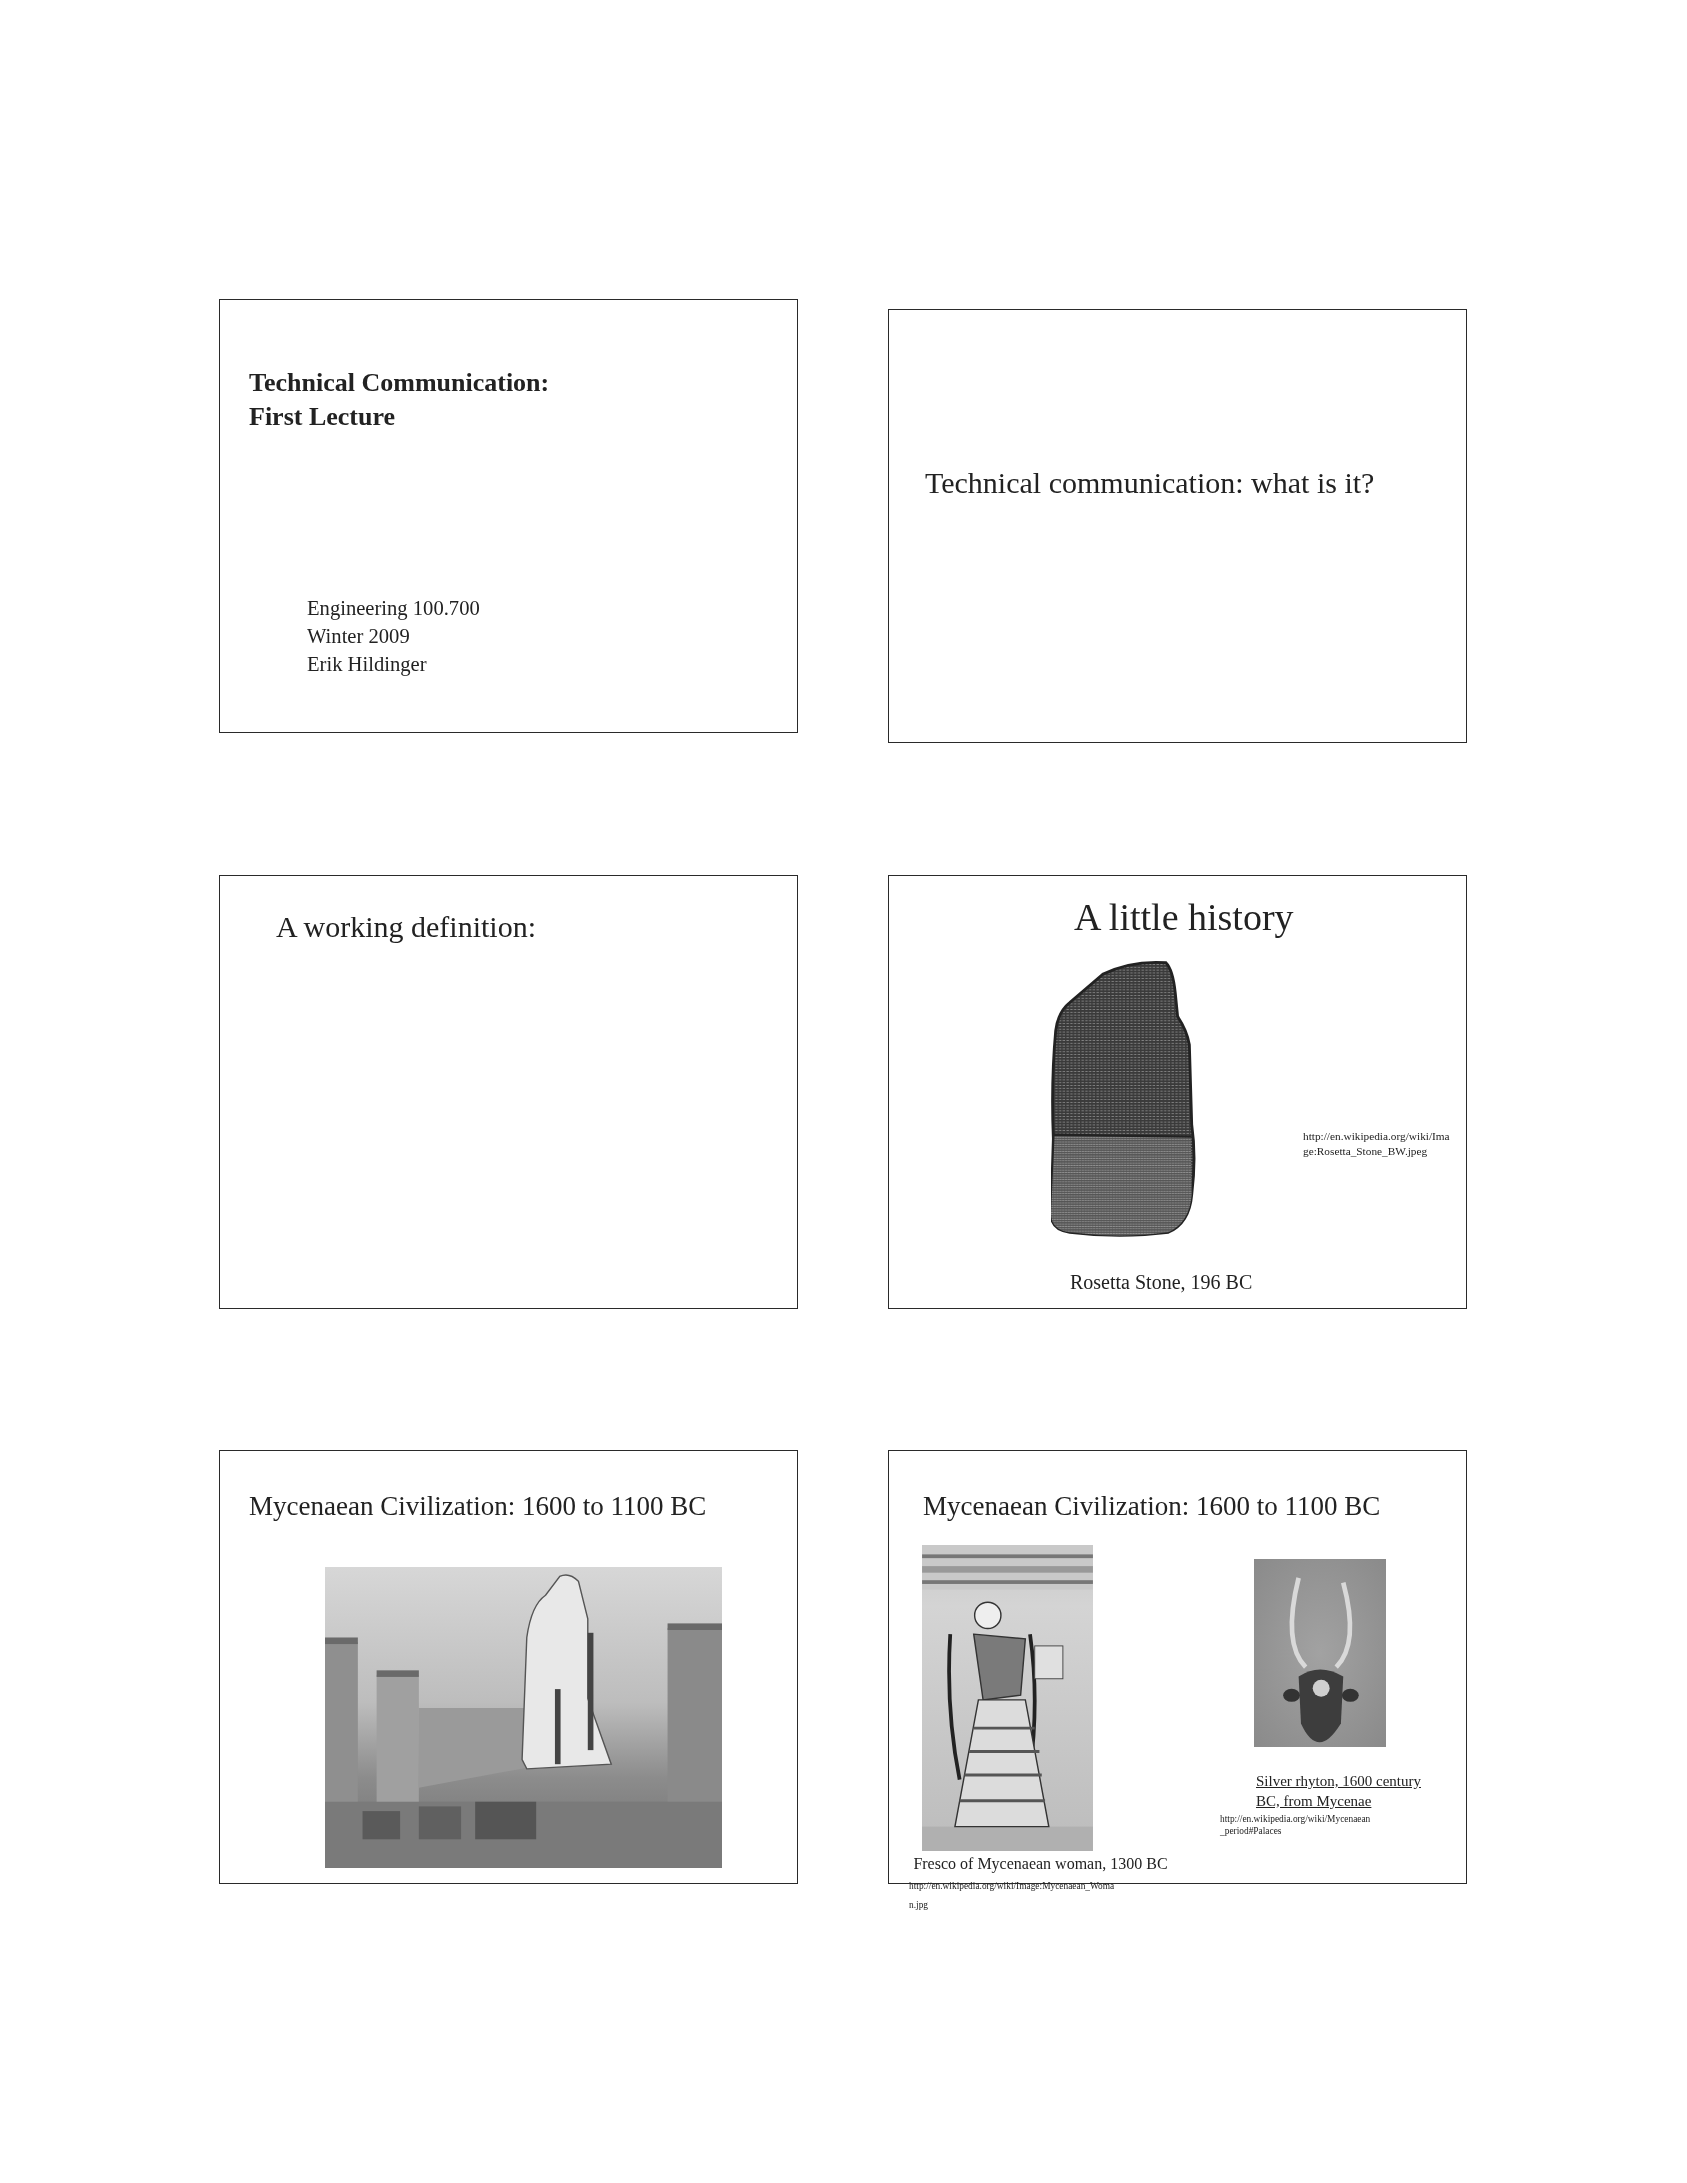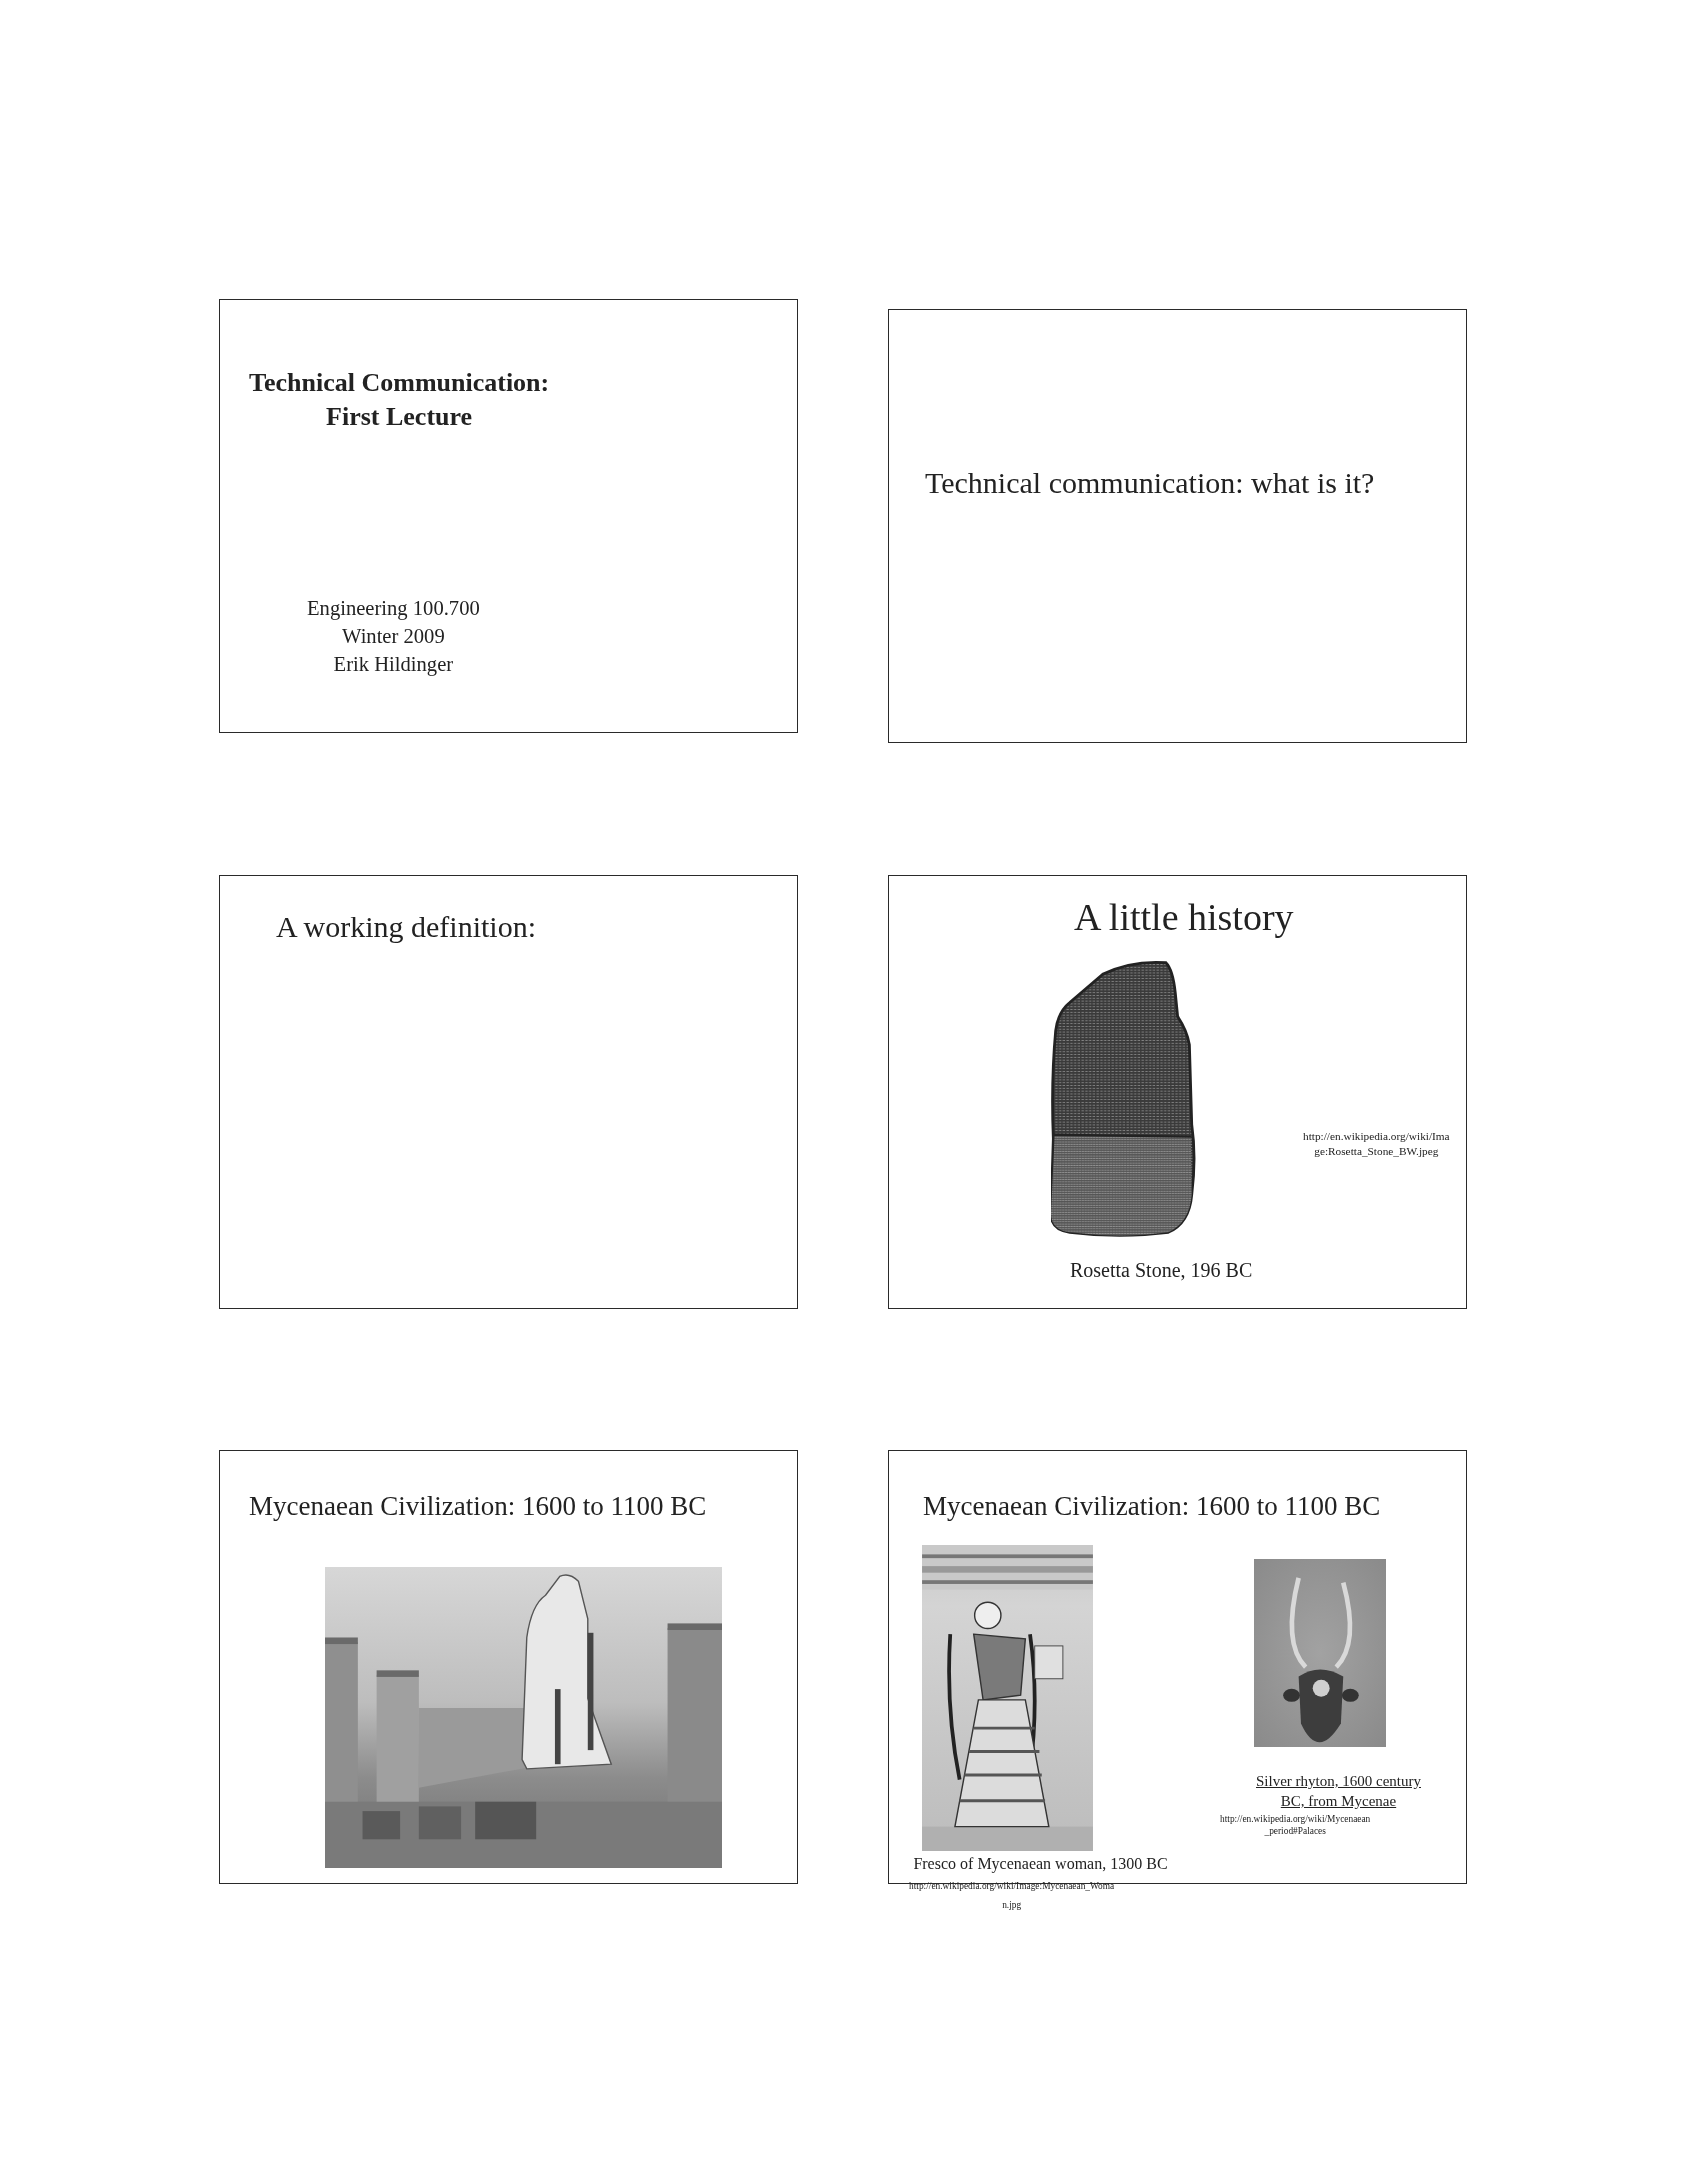--- a/index.html
+++ b/index.html
@@ -2,21 +2,21 @@
 <html style="font-size:7.5px"><head>
 <meta charset="utf-8">
 <style>
   html, body { margin: 0; padding: 0; background: #ffffff; }
   body {
     width: 1687px; height: 2183px; position: relative; overflow: hidden;
     font-family: "Liberation Serif", "DejaVu Serif", serif; color: #222222;
   }
   .slide {
     position: absolute; width: 579px; height: 434px;
-    border: 1.4px solid #2a2a2a; box-sizing: border-box; background: #fff; text-align: center;
+    border: 1.4px solid #2a2a2a; box-sizing: border-box; background: #fff;
   }
   .abs { position: absolute; white-space: nowrap; }
   .pre { white-space: pre; }
 
   
   #s1 { left: 219px; top: 299px; }
   #s2 { left: 888px; top: 299px; margin-top: 10px; }
   #s3 { left: 219px; top: 875px; }
   #s4 { left: 888px; top: 875px; }
   #s5 { left: 219px; top: 1450px; }
@@ -31,21 +31,21 @@
   .s2-title { left: 36px; top: 156px; font-size: 30px; }
 
   
   .s3-title { left: 56px; top: 34px; font-size: 30px; }
   .s3-body { left: 41px; top: 112px; font-size: 23.5px; line-height: 31px; white-space: normal; width: 516px; }
 
   
   .s4-title { left: 185px; top: 19px; font-size: 38px; }
   .stone { left: 162px; top: 84px; width: 197px; height: 282px; }
   .s4-url { left: 414px; top: 253px; font-size: 11.3px; line-height: 14.5px; }
-  .s4-caption { left: 181px; top: 383px; font-size: 20px; }
+  .s4-caption { left: 181px; top: 395px; font-size: 20px; }
 
   
   .s5-title { left: 29px; top: 40px; font-size: 27px; }
   .troy { left: 105px; top: 116px; width: 397px; height: 301px; background: linear-gradient(180deg, #d7d7d7 0%, #bdbdbd 45%, #8c8c8c 70%, #6e6e6e 100%); }
 
   
   .s6-title { left: 34px; top: 40px; font-size: 27px; }
   .fresco { left: 33px; top: 94px; width: 171px; height: 306px; background: linear-gradient(180deg, #c8c8c8 0%, #d4d4d4 20%, #bcbcbc 100%); }
   .rhyton { left: 365px; top: 108px; width: 132px; height: 188px; background: radial-gradient(ellipse at 50% 50%, #a2a2a2 0%, #8a8a8a 100%); }
   .s6-cap-right { left: 367px; top: 320px; font-size: 15px; line-height: 20px; text-decoration: underline; }

